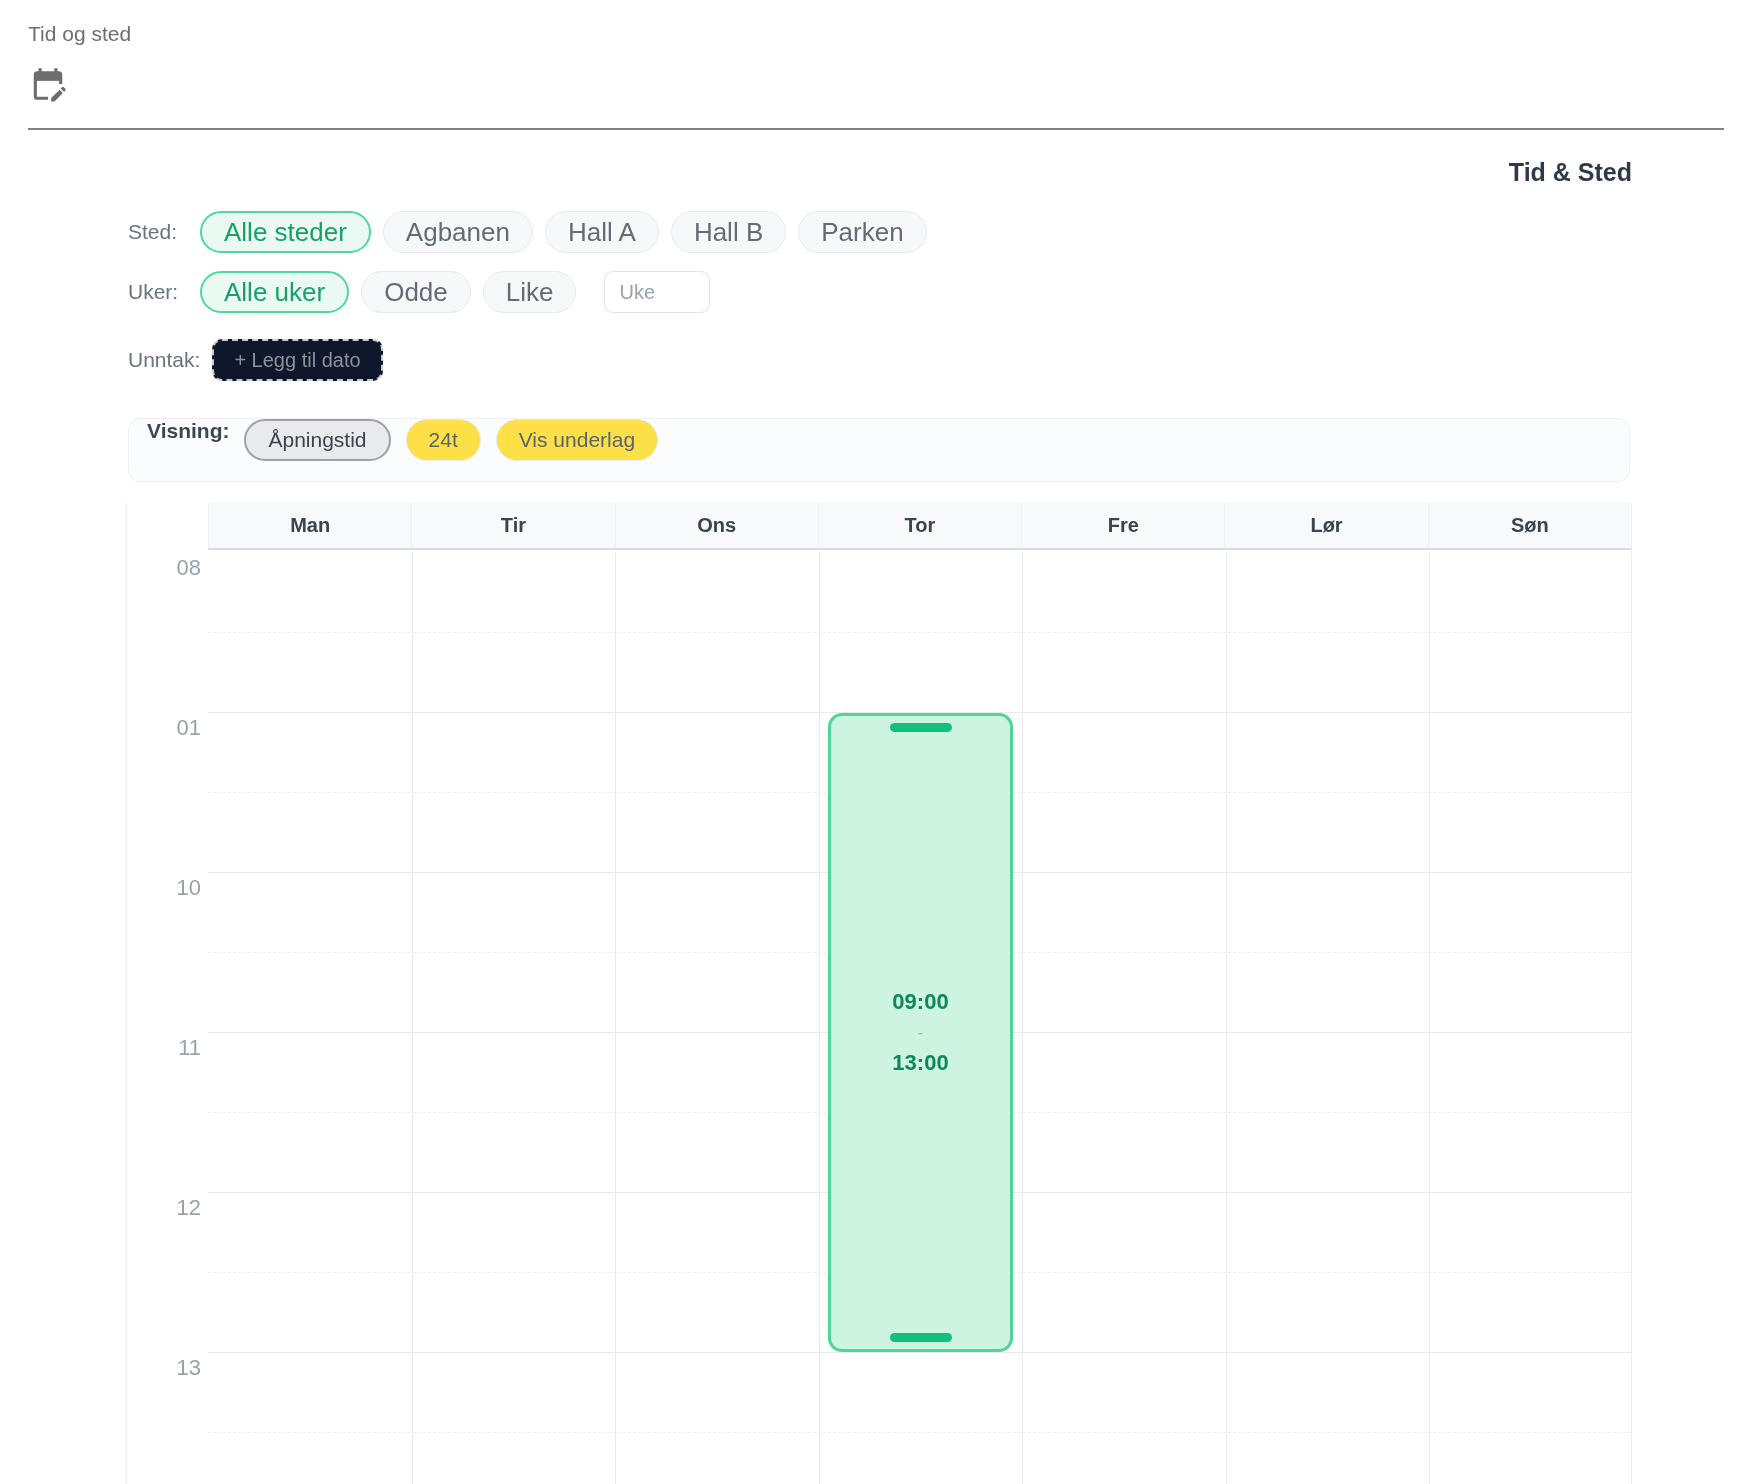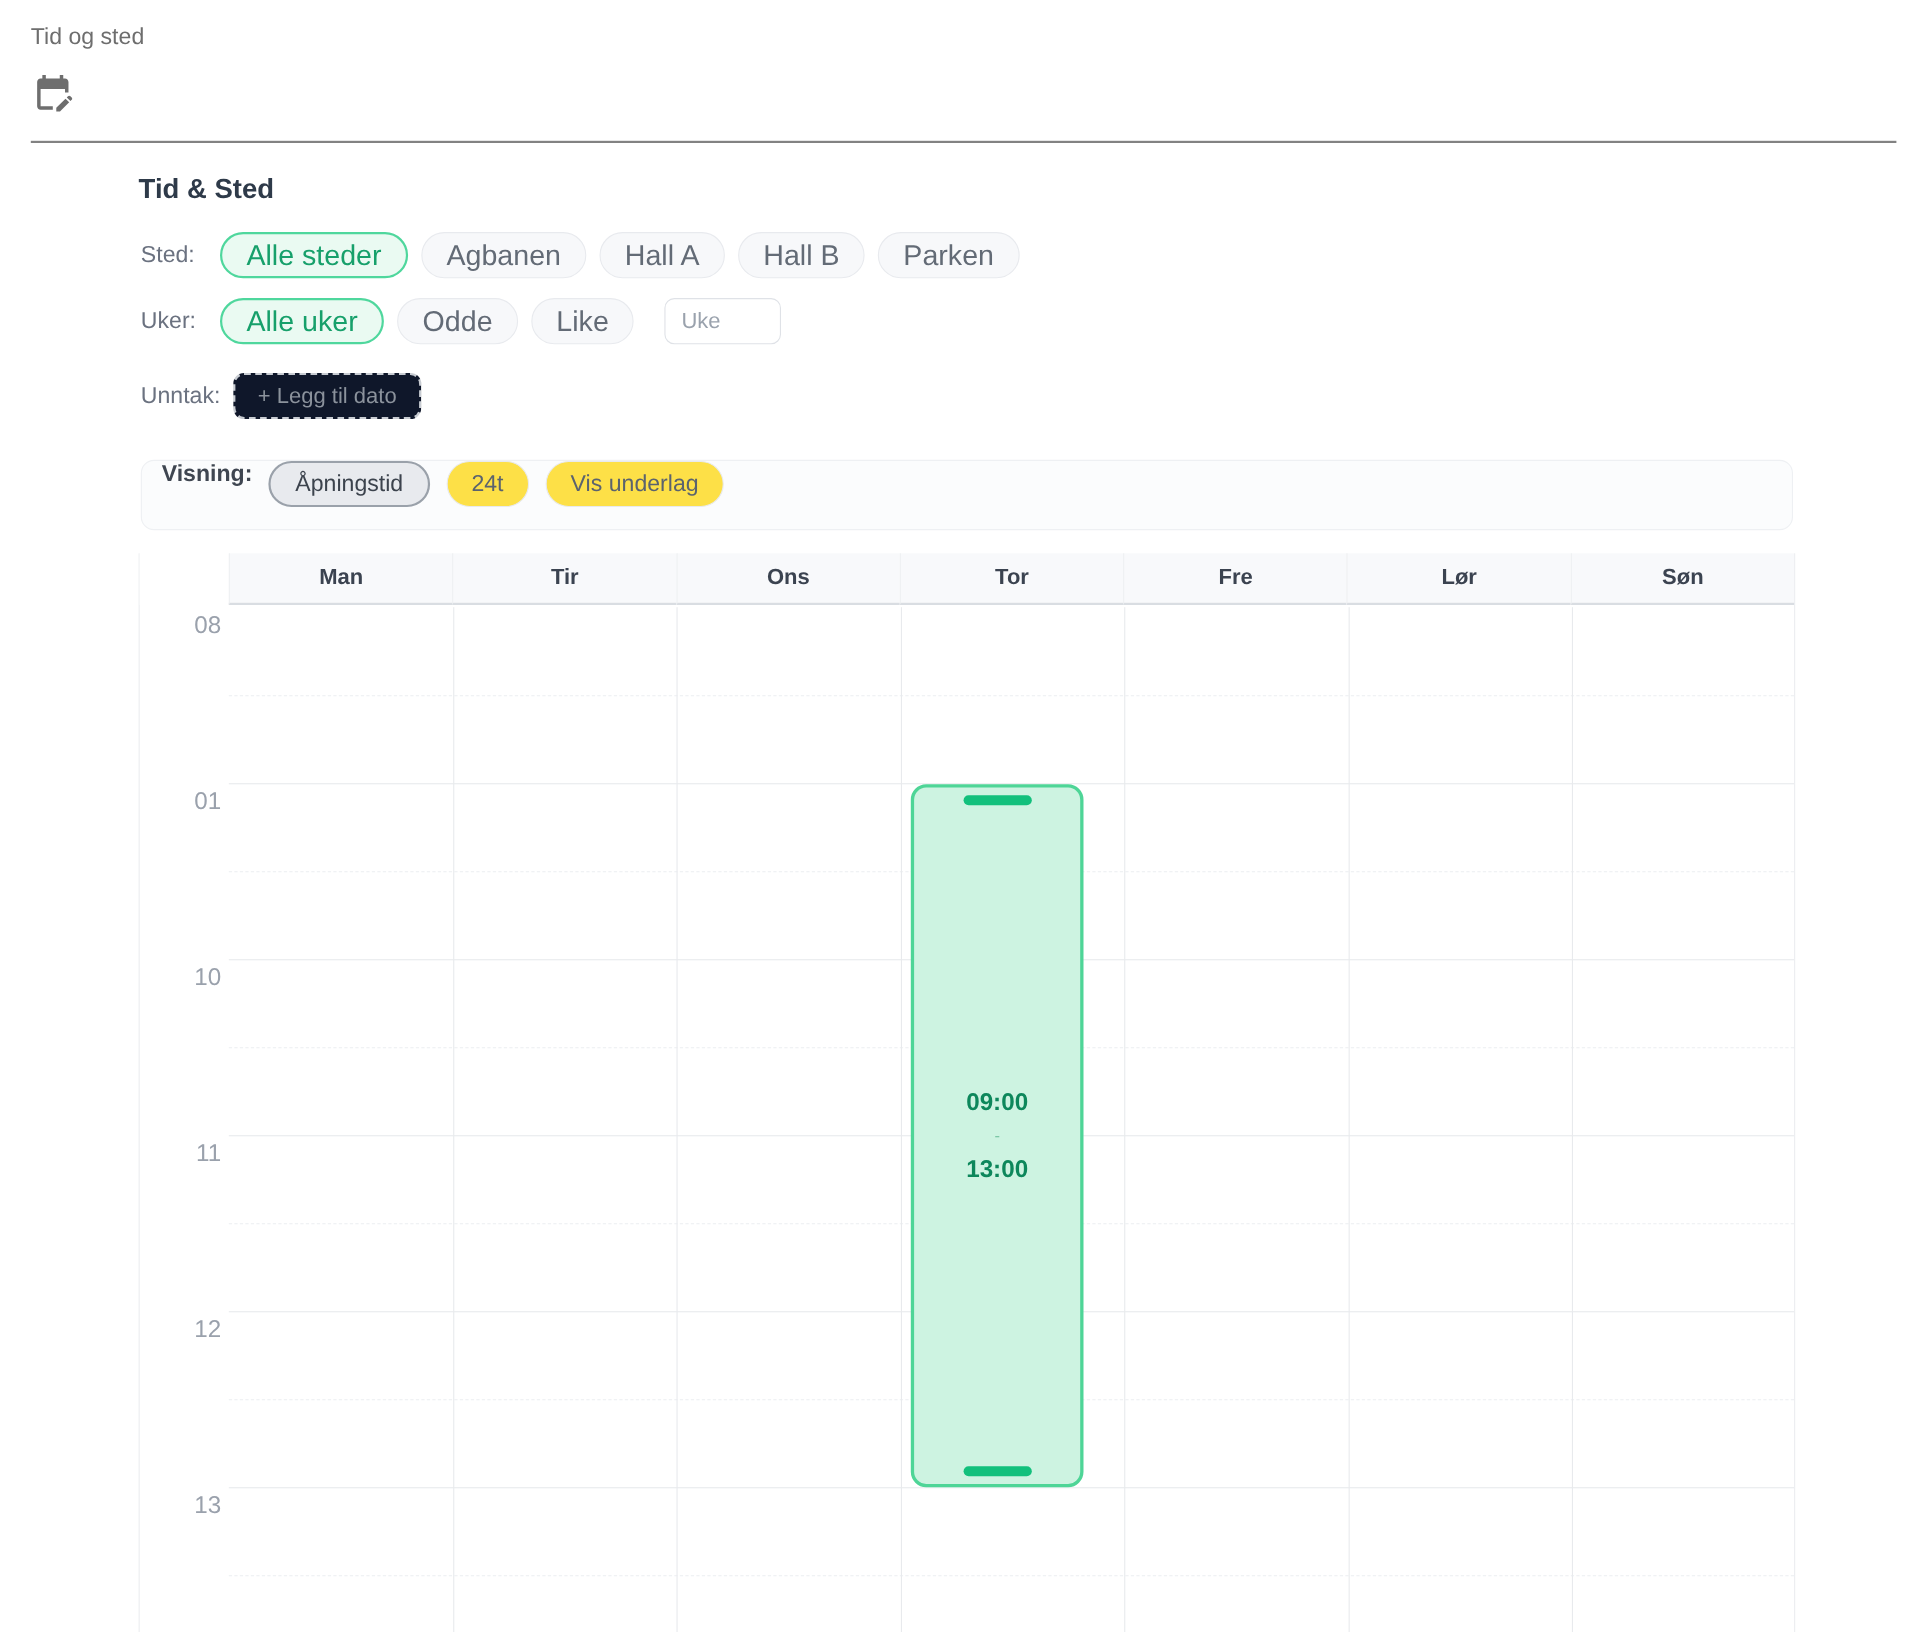--- a/index.html
+++ b/index.html
@@ -12,21 +12,21 @@
   .top-field{position:absolute;left:28px;top:22px;right:28px;}
   .field-label{font-size:21px;color:#6e6e6e;}
   .field-wrap{display:flex;align-items:center;border-bottom:2px solid #828282;
     margin-top:8px;padding:10px 0 24px;}
   .field-value{border:none;outline:none;flex:1;font-size:31px;color:#262626;
     font-family:inherit;background:transparent;padding:0;}
   .icon-btn{border:none;background:none;padding:0;margin-right:6px;cursor:pointer;
     width:40px;height:40px;display:flex;align-items:center;justify-content:center;}
   
   .section-heading{position:absolute;left:126px;right:120px;top:158px;margin:0;
-    text-align:left;font-size:25px;font-weight:bold;color:#2e3a49;}
+    text-align:right;font-size:25px;font-weight:bold;color:#2e3a49;}
   
   .frow{position:absolute;left:128px;display:flex;align-items:center;gap:12px;height:42px;}
   .row-sted{top:211px;}
   .row-uker{top:271px;}
   .row-unntak{top:339px;}
   .flabel{font-size:21px;color:#6b7280;min-width:60px;}
   .pill{height:42px;border-radius:21px;font-size:26px;display:inline-flex;align-items:center;
     padding:0 22px;cursor:pointer;font-family:inherit;white-space:nowrap;box-sizing:border-box;}
   .pill.gray{background:#f7f8fa;border:1.5px solid #e8eaee;color:#636b76;}
   .pill.green{background:#eafaf2;border:2px solid #4fd79d;color:#17a06b;}
@@ -52,21 +52,21 @@
   .gutter-head{width:81px;background:#ffffff;}
   .day-head{flex:1;background:#f8f9fb;border-bottom:2px solid #d9dde2;border-left:1px solid #eef0f2;
     display:flex;align-items:center;justify-content:center;
     font-size:20px;font-weight:bold;color:#3b4350;}
   .cal-body{position:absolute;top:49px;left:0;right:0;bottom:0;}
   .hline{position:absolute;left:81px;right:0;height:1px;background:#e8eaed;pointer-events:none;}
   .dline{position:absolute;left:81px;right:0;height:0;border-top:1.5px dashed #eceef1;pointer-events:none;}
   .vline{position:absolute;top:0;bottom:0;width:1px;background:#e8eaed;pointer-events:none;}
   .hour-label{position:absolute;left:0;width:74px;text-align:right;font-size:22px;color:#9aa1ac;}
   
-  .event{position:absolute;left:701px;top:161px;width:157px;height:639px;box-sizing:border-box;
+  .event{position:absolute;left:701px;top:161px;width:185px;height:639px;box-sizing:border-box;
     background:#cdf3e1;border:3px solid #4ed597;border-radius:14px;cursor:pointer;
     display:flex;flex-direction:column;align-items:center;justify-content:center;gap:10px;}
   .event-time{font-size:22px;font-weight:bold;color:#0d875b;line-height:1.2;}
   .event-sep{font-size:15px;color:#7cc7a6;line-height:1;}
   .handle{position:absolute;left:50%;transform:translateX(-50%);width:62px;height:9px;
     border-radius:5px;background:#12c07c;cursor:ns-resize;}
   .handle.top{top:7px;}
   .handle.bottom{bottom:7px;}
 </style>
 </head>

